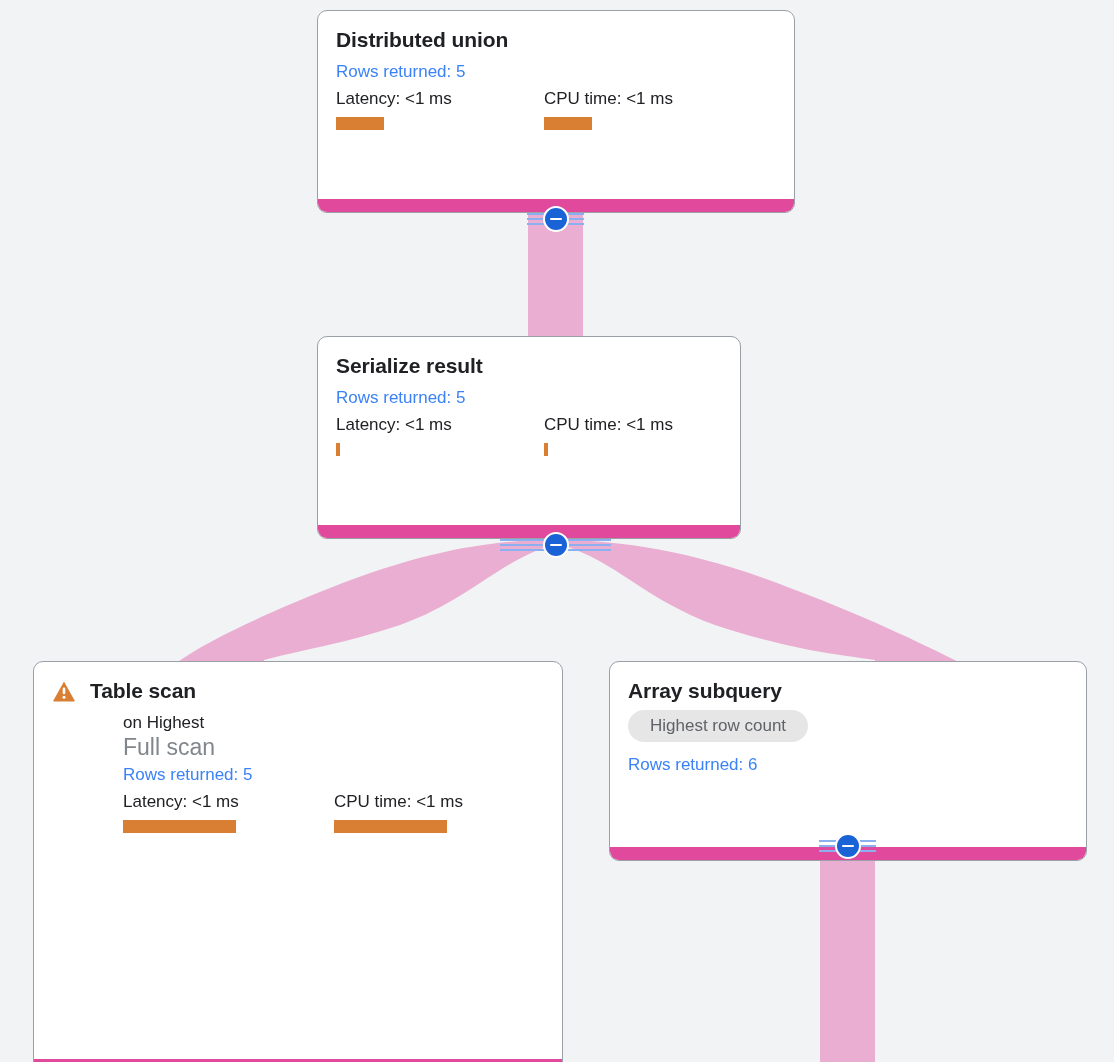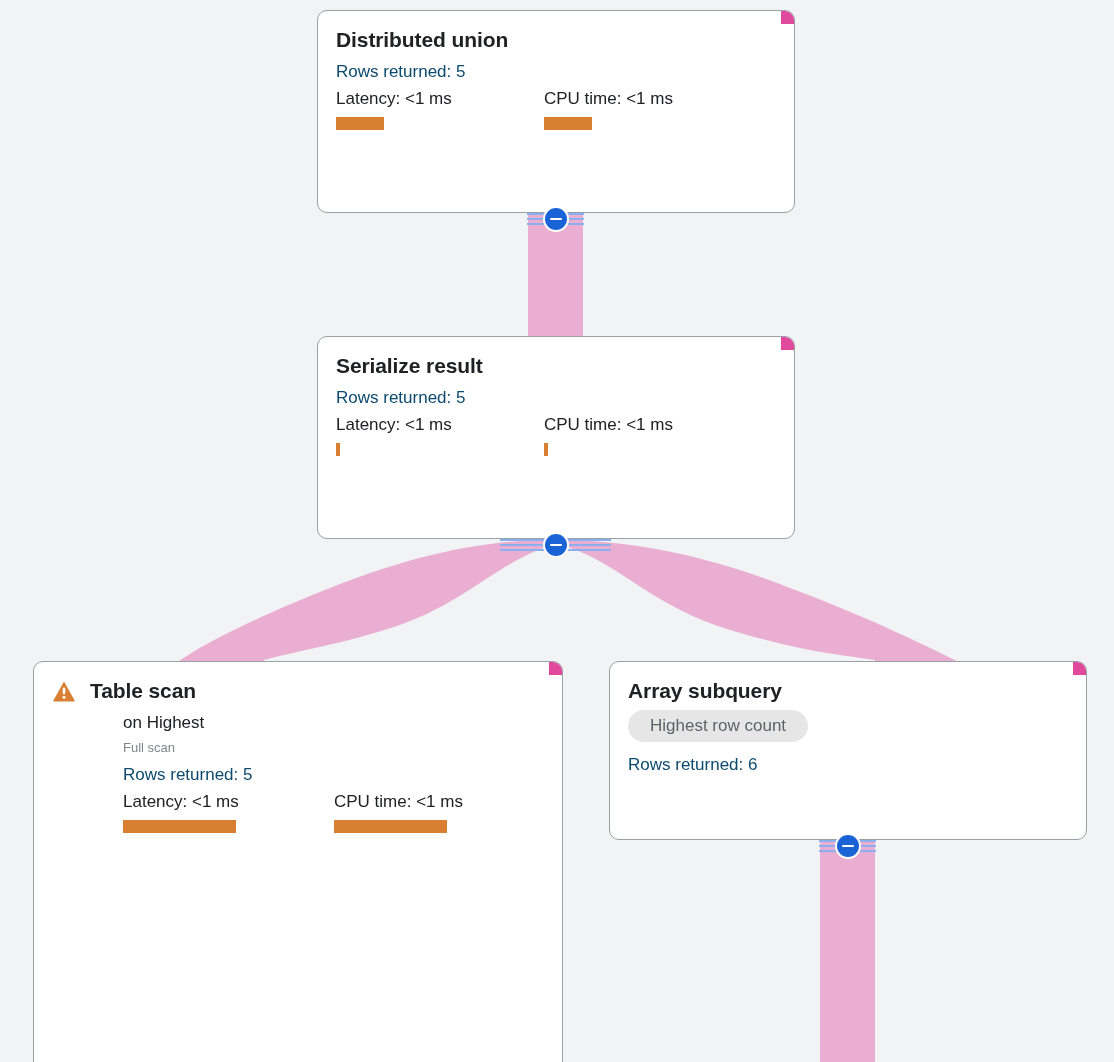--- a/index.html
+++ b/index.html
@@ -29,21 +29,21 @@
   }
   
   .node {
     position: absolute;
     background: #ffffff;
     border: 1px solid #9aa0a6;
     border-radius: 10px;
     box-sizing: border-box;
     overflow: hidden;
     display: flex;
-    flex-direction: row;
+    flex-direction: column;
   }
   .node-body {
     flex: 1 1 auto;
     padding: 16px 18px 10px 18px;
     box-sizing: border-box;
   }
   .node-footer {
     height: 13px;
     flex: 0 0 13px;
     background: #e0499c;
@@ -66,27 +66,27 @@
     width: 24px;
     height: 22px;
     display: block;
   }
   .node-sub {
     font-size: 17px;
     color: #202124;
     line-height: 25px;
   }
   .node-sub-dim {
-    font-size: 13px;
+    font-size: 23px;
     color: #80868b;
     line-height: 25px;
   }
   .rows-line {
     font-size: 17px;
-    color: #0c4a6e;
+    color: #3b82f6;
     line-height: 25px;
     margin-top: 2px;
   }
   .chips {
     margin: 6px 0 4px 0;
   }
   .chip {
     display: inline-block;
     background: #e6e6e6;
     color: #5f6368;
@@ -200,21 +200,21 @@
     <div class="collapse-rails">
       <div class="rail r1"></div>
         <div class="rail r2"></div>
         <div class="rail r3"></div>
     </div>
     <div class="collapse-btn">
       <div class="minus"></div>
     </div>
   </div>
 
-  <div class="node" style="left:317px; top:336px; width:478px; height:203px;">
+  <div class="node" style="left:317px; top:336px; width:424px; height:203px;">
     <div class="node-body">
       <div class="node-title-row">
         <div class="node-title">Serialize result</div>
       </div>
       <div class="rows-line">Rows returned: 5</div>
       <div class="metrics">
         <div class="metric" style="width:208px;">
           <div class="metric-label">Latency: &lt;1 ms</div>
           <div class="metric-bar" style="width:4px;"></div>
         </div>
@@ -260,21 +260,21 @@
           <div class="metric">
             <div class="metric-label">CPU time: &lt;1 ms</div>
             <div class="metric-bar" style="width:113px;"></div>
           </div>
         </div>
       </div>
     </div>
     <div class="node-footer"></div>
   </div>
 
-  <div class="node" style="left:609px; top:661px; width:478px; height:179px;">
+  <div class="node" style="left:609px; top:661px; width:478px; height:200px;">
     <div class="node-body">
       <div class="node-title-row">
         <div class="node-title">Array subquery</div>
       </div>
       <div class="chips">
         <div class="chip">Highest row count</div>
       </div>
       <div class="rows-line">Rows returned: 6</div>
     </div>
     <div class="node-footer"></div>

